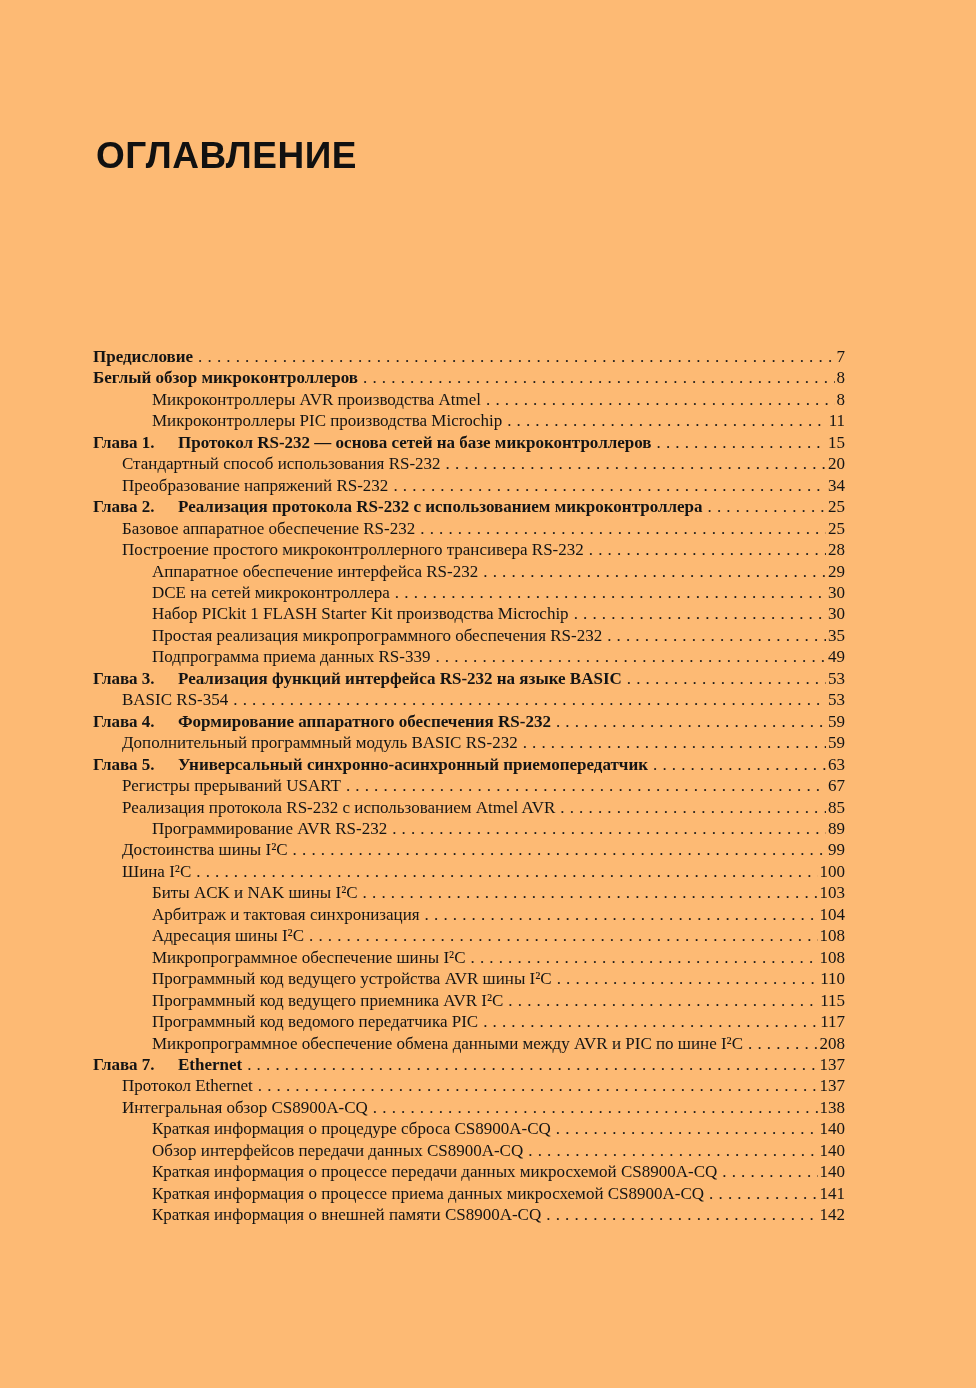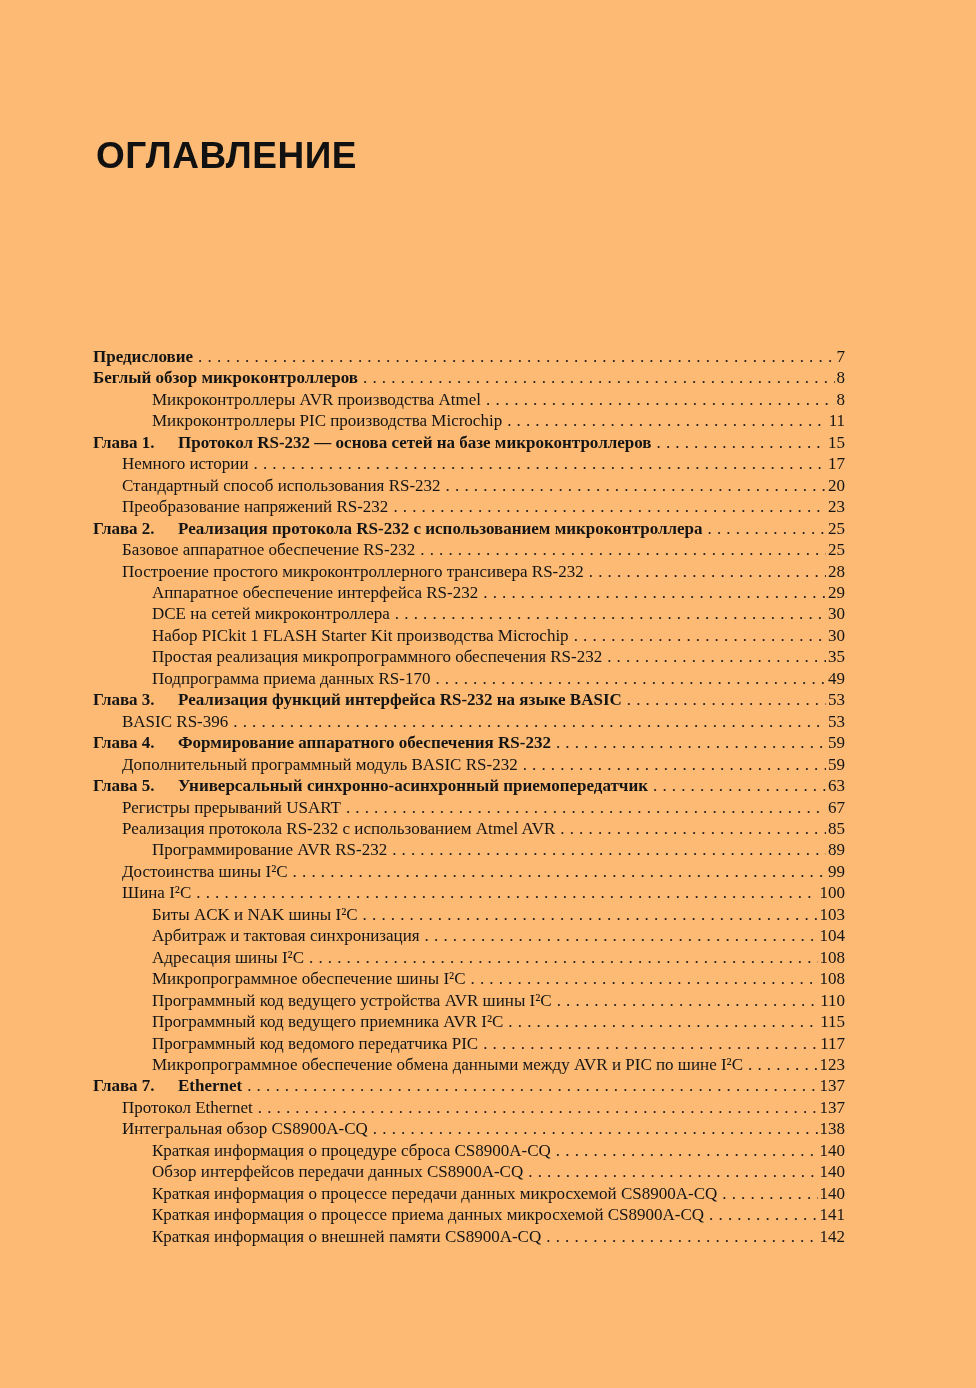--- a/index.html
+++ b/index.html
@@ -98,39 +98,33 @@
     <span class="pg">11</span>
   </div>
 
   <div class="row lvl0 bold">
     <span class="chap-label">Глава 1.</span>
     <span class="t">Протокол RS-232 — основа сетей на базе микроконтроллеров</span>
     <span class="leader"></span>
     <span class="pg">15</span>
   </div>
 
-  <div class="row lvl1">
-
-    <span class="t">Немного истории</span>
-    <span class="leader"></span>
-    <span class="pg">17</span>
-  </div>
 
   <div class="row lvl1">
 
     <span class="t">Стандартный способ использования RS-232</span>
     <span class="leader"></span>
     <span class="pg">20</span>
   </div>
 
   <div class="row lvl1">
 
     <span class="t">Преобразование напряжений RS-232</span>
     <span class="leader"></span>
-    <span class="pg">23</span>
+    <span class="pg">34</span>
   </div>
 
   <div class="row lvl0 bold">
     <span class="chap-label">Глава 2.</span>
     <span class="t">Реализация протокола RS-232 с использованием микроконтроллера</span>
     <span class="leader"></span>
     <span class="pg">25</span>
   </div>
 
   <div class="row lvl1">
@@ -171,35 +165,35 @@
   <div class="row lvl2">
 
     <span class="t">Простая реализация микропрограммного обеспечения RS-232</span>
     <span class="leader"></span>
     <span class="pg">35</span>
   </div>
 
 
   <div class="row lvl2">
 
-    <span class="t">Подпрограмма приема данных RS-170</span>
+    <span class="t">Подпрограмма приема данных RS-339</span>
     <span class="leader"></span>
     <span class="pg">49</span>
   </div>
 
   <div class="row lvl0 bold">
     <span class="chap-label">Глава 3.</span>
     <span class="t">Реализация функций интерфейса RS-232 на языке BASIC</span>
     <span class="leader"></span>
     <span class="pg">53</span>
   </div>
 
   <div class="row lvl1">
 
-    <span class="t">BASIC RS-396</span>
+    <span class="t">BASIC RS-354</span>
     <span class="leader"></span>
     <span class="pg">53</span>
   </div>
 
   <div class="row lvl0 bold">
     <span class="chap-label">Глава 4.</span>
     <span class="t">Формирование аппаратного обеспечения RS-232</span>
     <span class="leader"></span>
     <span class="pg">59</span>
   </div>
@@ -300,21 +294,21 @@
 
     <span class="t">Программный код ведомого передатчика PIC</span>
     <span class="leader"></span>
     <span class="pg">117</span>
   </div>
 
   <div class="row lvl2">
 
     <span class="t">Микропрограммное обеспечение обмена данными между AVR и PIC по шине I²C</span>
     <span class="leader"></span>
-    <span class="pg">123</span>
+    <span class="pg">208</span>
   </div>
 
   <div class="row lvl0 bold">
     <span class="chap-label">Глава 7.</span>
     <span class="t">Ethernet</span>
     <span class="leader"></span>
     <span class="pg">137</span>
   </div>
 
   <div class="row lvl1">

